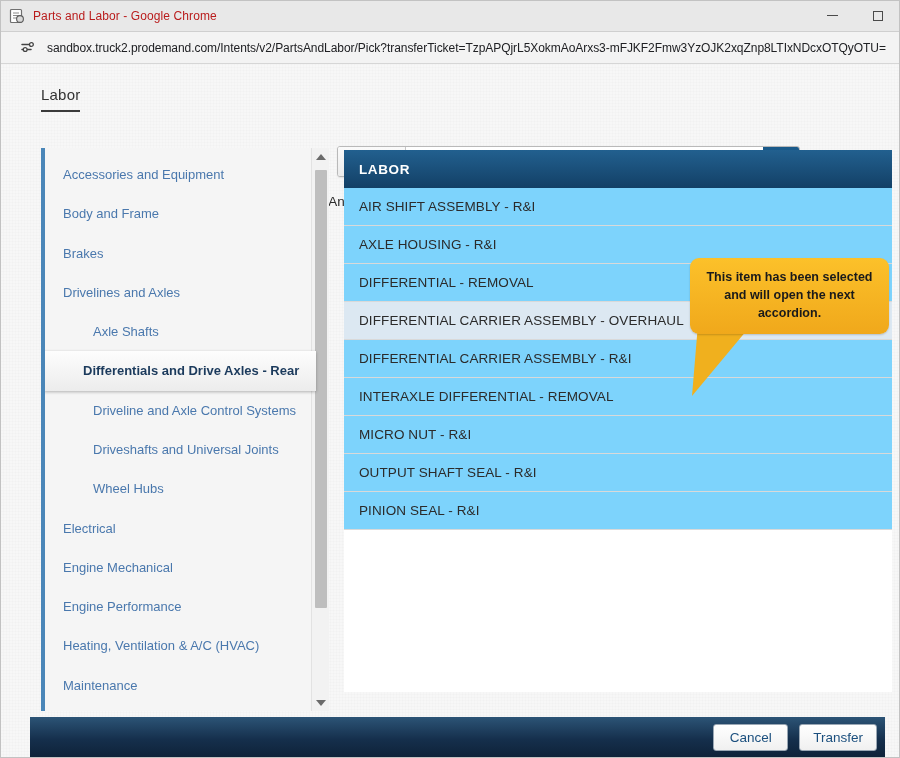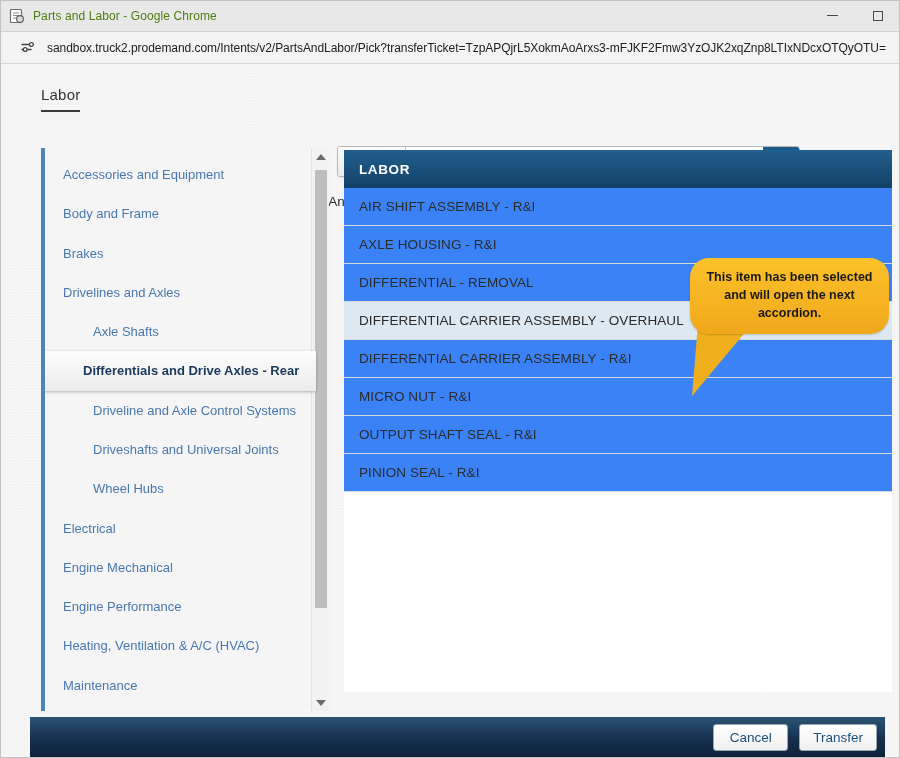--- a/index.html
+++ b/index.html
@@ -31,21 +31,21 @@
   }
   .tb-favicon {
     width: 16px; height: 16px;
     margin-left: 9px; margin-right: 8px;
     position: relative;
     flex: 0 0 auto;
   }
   .tb-favicon svg { display: block; }
   .tb-title {
     font-size: 12px;
-    color: #4d7c0f;
+    color: #b91c1c;
     letter-spacing: 0.1px;
     white-space: nowrap;
     flex: 1 1 auto;
   }
   .tb-btns { display: flex; flex: 0 0 auto; height: 32px; }
   .tb-btn {
     width: 45px; height: 32px;
     display: flex; align-items: center; justify-content: center;
   }
   .tb-min-glyph {
@@ -260,33 +260,33 @@
   }
   .labor-row {
     height: 38px;
     display: flex;
     align-items: center;
     padding-left: 15px;
     font-size: 13.5px;
     color: #2b2b2b;
     letter-spacing: 0.1px;
     border-bottom: 1px solid #d9d9d9;
-    background: #3b82f6;
+    background: #7dd3fc;
   }
   .labor-row.selected {
     background: #dce8f2;
   }
 
   
   .callout {
     position: absolute;
     left: 690px; top: 194px;
     width: 199px; height: 76px;
     background: linear-gradient(180deg, #fcc12a 0%, #f0a81b 100%);
-    border-radius: 19px;
+    border-radius: 9px;
     z-index: 20;
     box-shadow: 0 1px 2px rgba(0,0,0,0.18);
     display: flex;
     align-items: center;
     justify-content: center;
     padding: 4px 9px;
   }
   .callout-text {
     font-size: 12.5px;
     font-weight: bold;
@@ -440,20 +440,23 @@
           <div class="labor-row">
             <span>DIFFERENTIAL - REMOVAL</span>
           </div>
           <div class="labor-row selected">
             <span>DIFFERENTIAL CARRIER ASSEMBLY - OVERHAUL</span>
           </div>
           <div class="labor-row">
             <span>DIFFERENTIAL CARRIER ASSEMBLY - R&amp;I</span>
           </div>
           <div class="labor-row">
+            <span>INTERAXLE DIFFERENTIAL - REMOVAL</span>
+          </div>
+          <div class="labor-row">
             <span>MICRO NUT - R&amp;I</span>
           </div>
           <div class="labor-row">
             <span>OUTPUT SHAFT SEAL - R&amp;I</span>
           </div>
           <div class="labor-row">
             <span>PINION SEAL - R&amp;I</span>
           </div>
         </div>
     </div>

